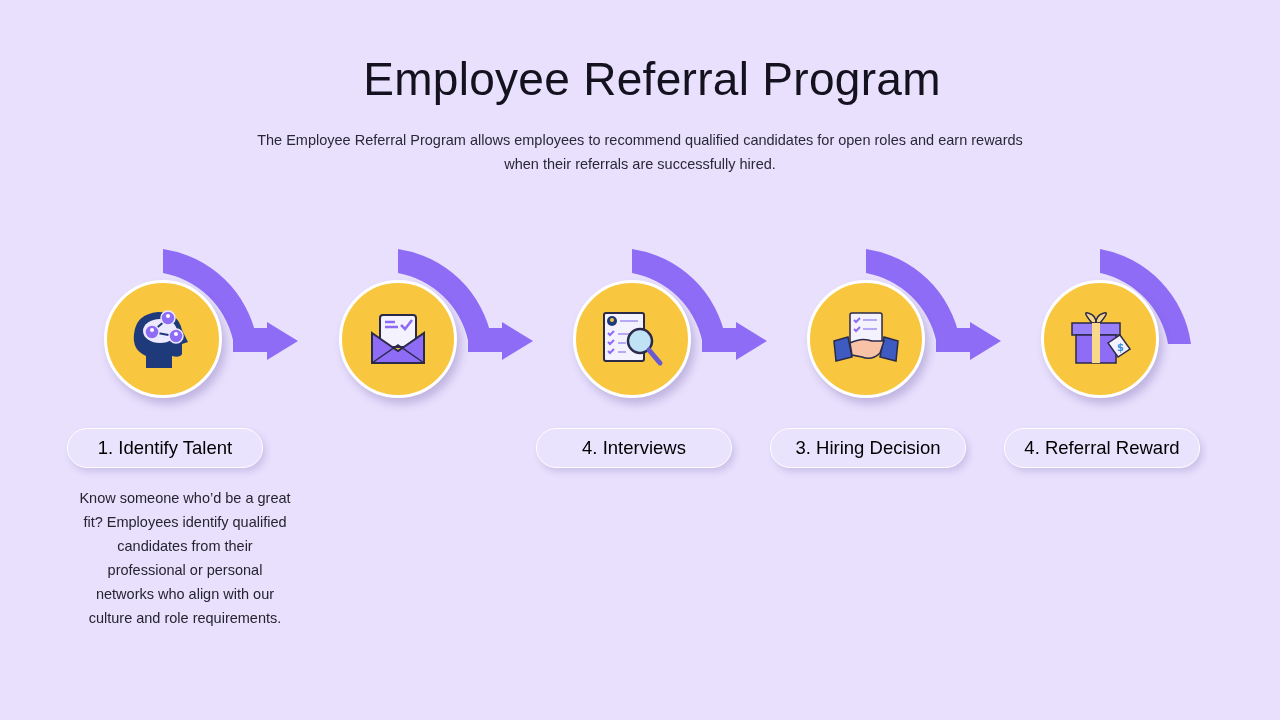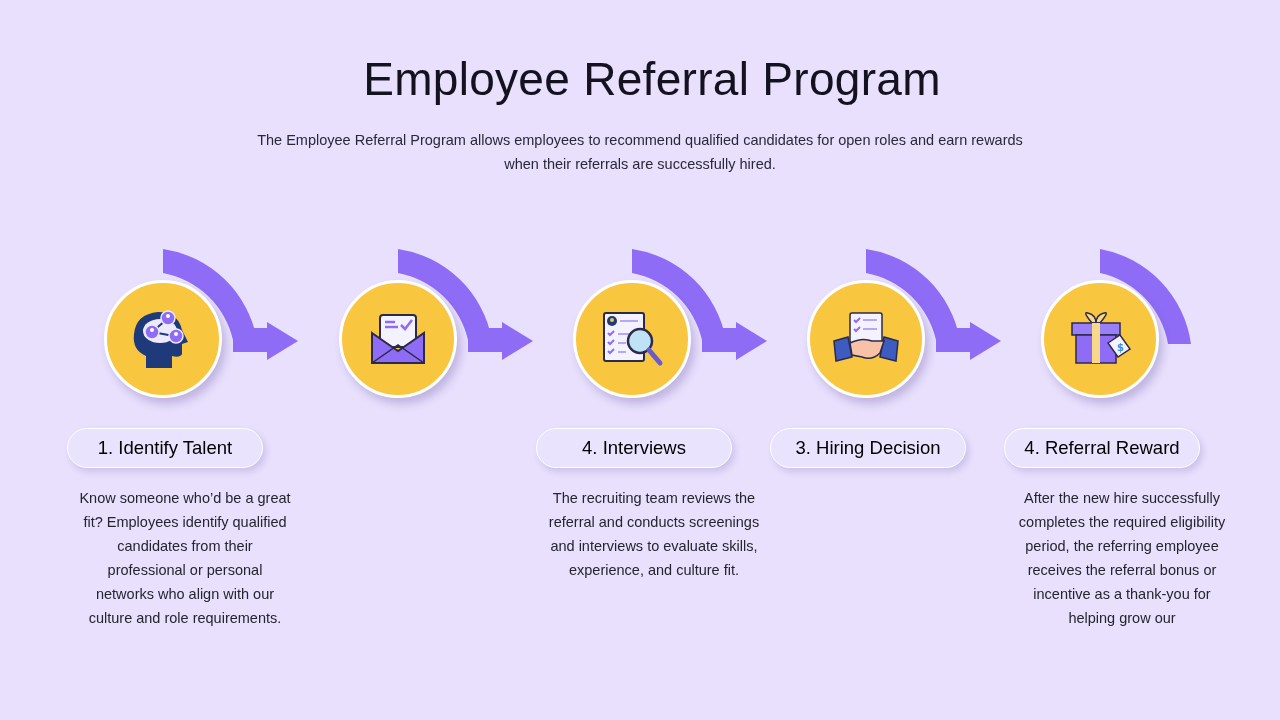--- a/index.html
+++ b/index.html
@@ -101,21 +101,20 @@
       <polyline points="8,33 10,35 14,31" fill="none" stroke="#8E6CF6" stroke-width="2"></polyline>
       <polyline points="8,42 10,44 14,40" fill="none" stroke="#8E6CF6" stroke-width="2"></polyline>
       <line x1="18" y1="25" x2="30" y2="25" stroke="#B7A8F5" stroke-width="2"></line>
       <line x1="18" y1="34" x2="26" y2="34" stroke="#B7A8F5" stroke-width="2"></line>
       <line x1="18" y1="43" x2="26" y2="43" stroke="#B7A8F5" stroke-width="2"></line>
       <circle cx="40" cy="32" r="12" fill="#BFE3F5" stroke="#2B2A4A" stroke-width="2.5"></circle>
       <line x1="49" y1="41" x2="60" y2="54" stroke="#6A5AD0" stroke-width="5" stroke-linecap="round"></line>
     </svg>
   </div>
   <div class="pill">4.  Interviews</div>
-  <div class="desc">The recruiting team reviews the referral and conducts screenings and interviews to evaluate skills, experience, and culture fit.</div>
 </div>
 
 <div class="step" style="left:770px;">
   <svg class="arc" width="240" height="130" viewBox="0 0 240 130">
     <path d="M96 9 A112 112 0 0 1 190 100 L166 100 A88 88 0 0 0 96 33 Z" fill="#8E6CF6"></path>
     <rect x="166" y="88" width="36" height="24" fill="#8E6CF6"></rect>
     <polygon points="200,82 231,101 200,120" fill="#8E6CF6"></polygon>
   </svg>
   <div class="circle">
     <svg width="68" height="56" viewBox="0 0 68 56">
@@ -141,14 +140,13 @@
       <path d="M24 14 Q14 2 20 4 Q28 6 28 14 Z" fill="#F8D98A" stroke="#2B2A4A" stroke-width="1.5"></path>
       <path d="M32 14 Q42 2 36 4 Q28 6 28 14 Z" fill="#F8D98A" stroke="#2B2A4A" stroke-width="1.5"></path>
       <rect x="4" y="14" width="48" height="12" fill="#9A80F8" stroke="#2B2A4A" stroke-width="1.5"></rect>
       <rect x="8" y="26" width="40" height="28" fill="#8E6CF6" stroke="#2B2A4A" stroke-width="1.5"></rect>
       <rect x="24" y="14" width="8" height="40" fill="#F8D98A"></rect>
       <path d="M40 34 L52 26 L62 40 L50 48 Z" fill="#F4F2FF" stroke="#2B2A4A" stroke-width="1.5"></path>
       <text x="49" y="42" font-size="10" fill="#3A8FE0" font-family="DejaVu Sans, sans-serif" font-weight="bold">$</text>
     </svg>
   </div>
   <div class="pill">4. Referral Reward</div>
-  <div class="desc">After the new hire successfully completes the required eligibility period, the referring employee receives the referral bonus or incentive as a thank-you for helping grow our</div>
 </div>
 
 </body></html>

